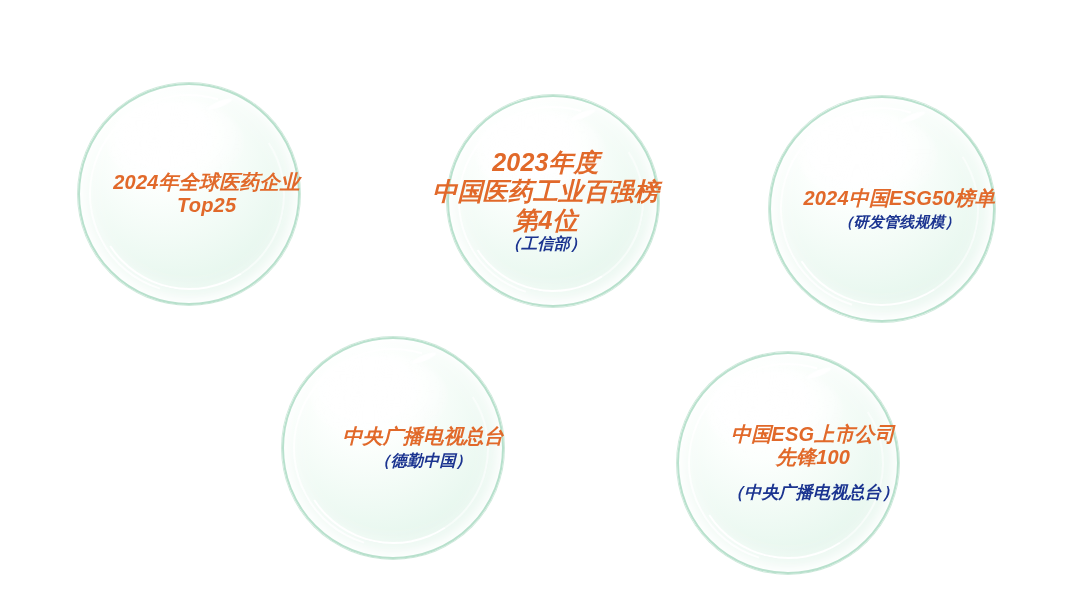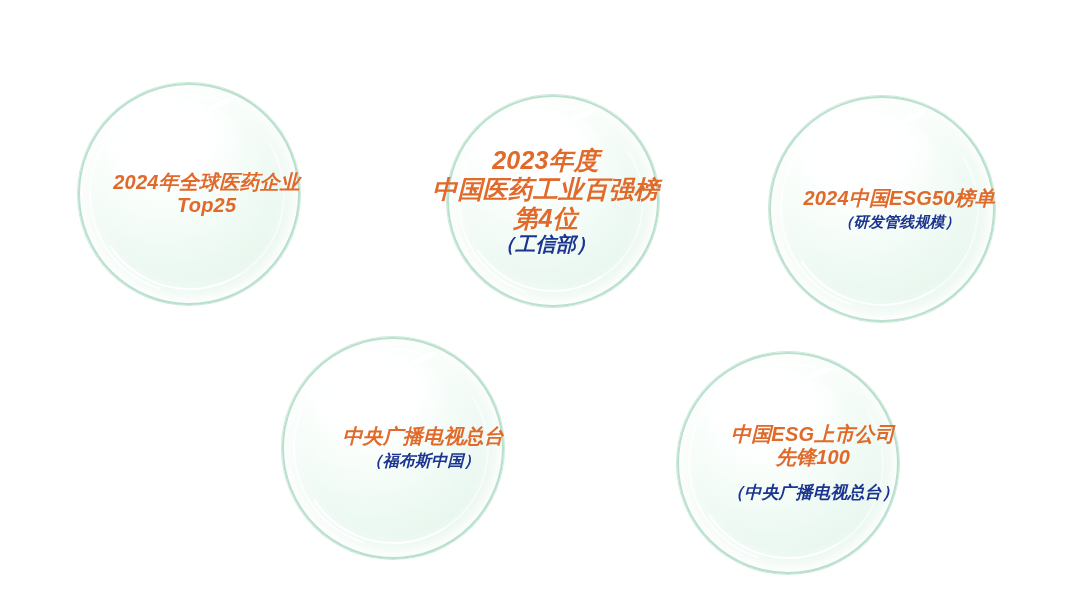--- a/index.html
+++ b/index.html
@@ -128,21 +128,21 @@
     font-weight: bold;
     letter-spacing: 0.2px;
   }
 
   
   #bubble-1 { left: 78px;  top: 83px;  width: 222px; height: 222px; }
   #bubble-1 .line-main { font-size: 20px; }
 
   #bubble-2 { left: 447px; top: 95px;  width: 212px; height: 212px; }
   #bubble-2 .line-main { font-size: 25px; }
-  #bubble-2 .line-sub  { font-size: 20px; margin-top: 0; }
+  #bubble-2 .line-sub  { font-size: 16px; margin-top: 0; }
 
   #bubble-3 { left: 769px; top: 96px;  width: 226px; height: 226px; }
   #bubble-3 .line-main { font-size: 20px; }
   #bubble-3 .line-sub  { font-size: 15px; margin-top: 3px; }
 
   #bubble-4 { left: 282px; top: 337px; width: 222px; height: 222px; }
   #bubble-4 .line-main { font-size: 20px; }
   #bubble-4 .line-sub  { font-size: 16px; margin-top: 4px; }
 
   #bubble-5 { left: 677px; top: 352px; width: 222px; height: 222px; }
@@ -282,21 +282,21 @@
 
   <div class="bubble" id="bubble-4">
     <span class="skin"></span>
     <span class="gloss"></span>
     <span class="arc-tl"></span>
     <span class="arc-bt"></span>
     <span class="spark"></span>
     <span class="rim"></span>
     <div class="label">
       <div class="line-main">中央广播电视总台</div>
-      <div class="line-sub">（福布斯中国）</div>
+      <div class="line-sub">（德勤中国）</div>
     </div>
   </div>
 
   <div class="bubble" id="bubble-5">
     <span class="skin"></span>
     <span class="gloss"></span>
     <span class="arc-tl"></span>
     <span class="arc-bt"></span>
     <span class="spark"></span>
     <span class="rim"></span>

